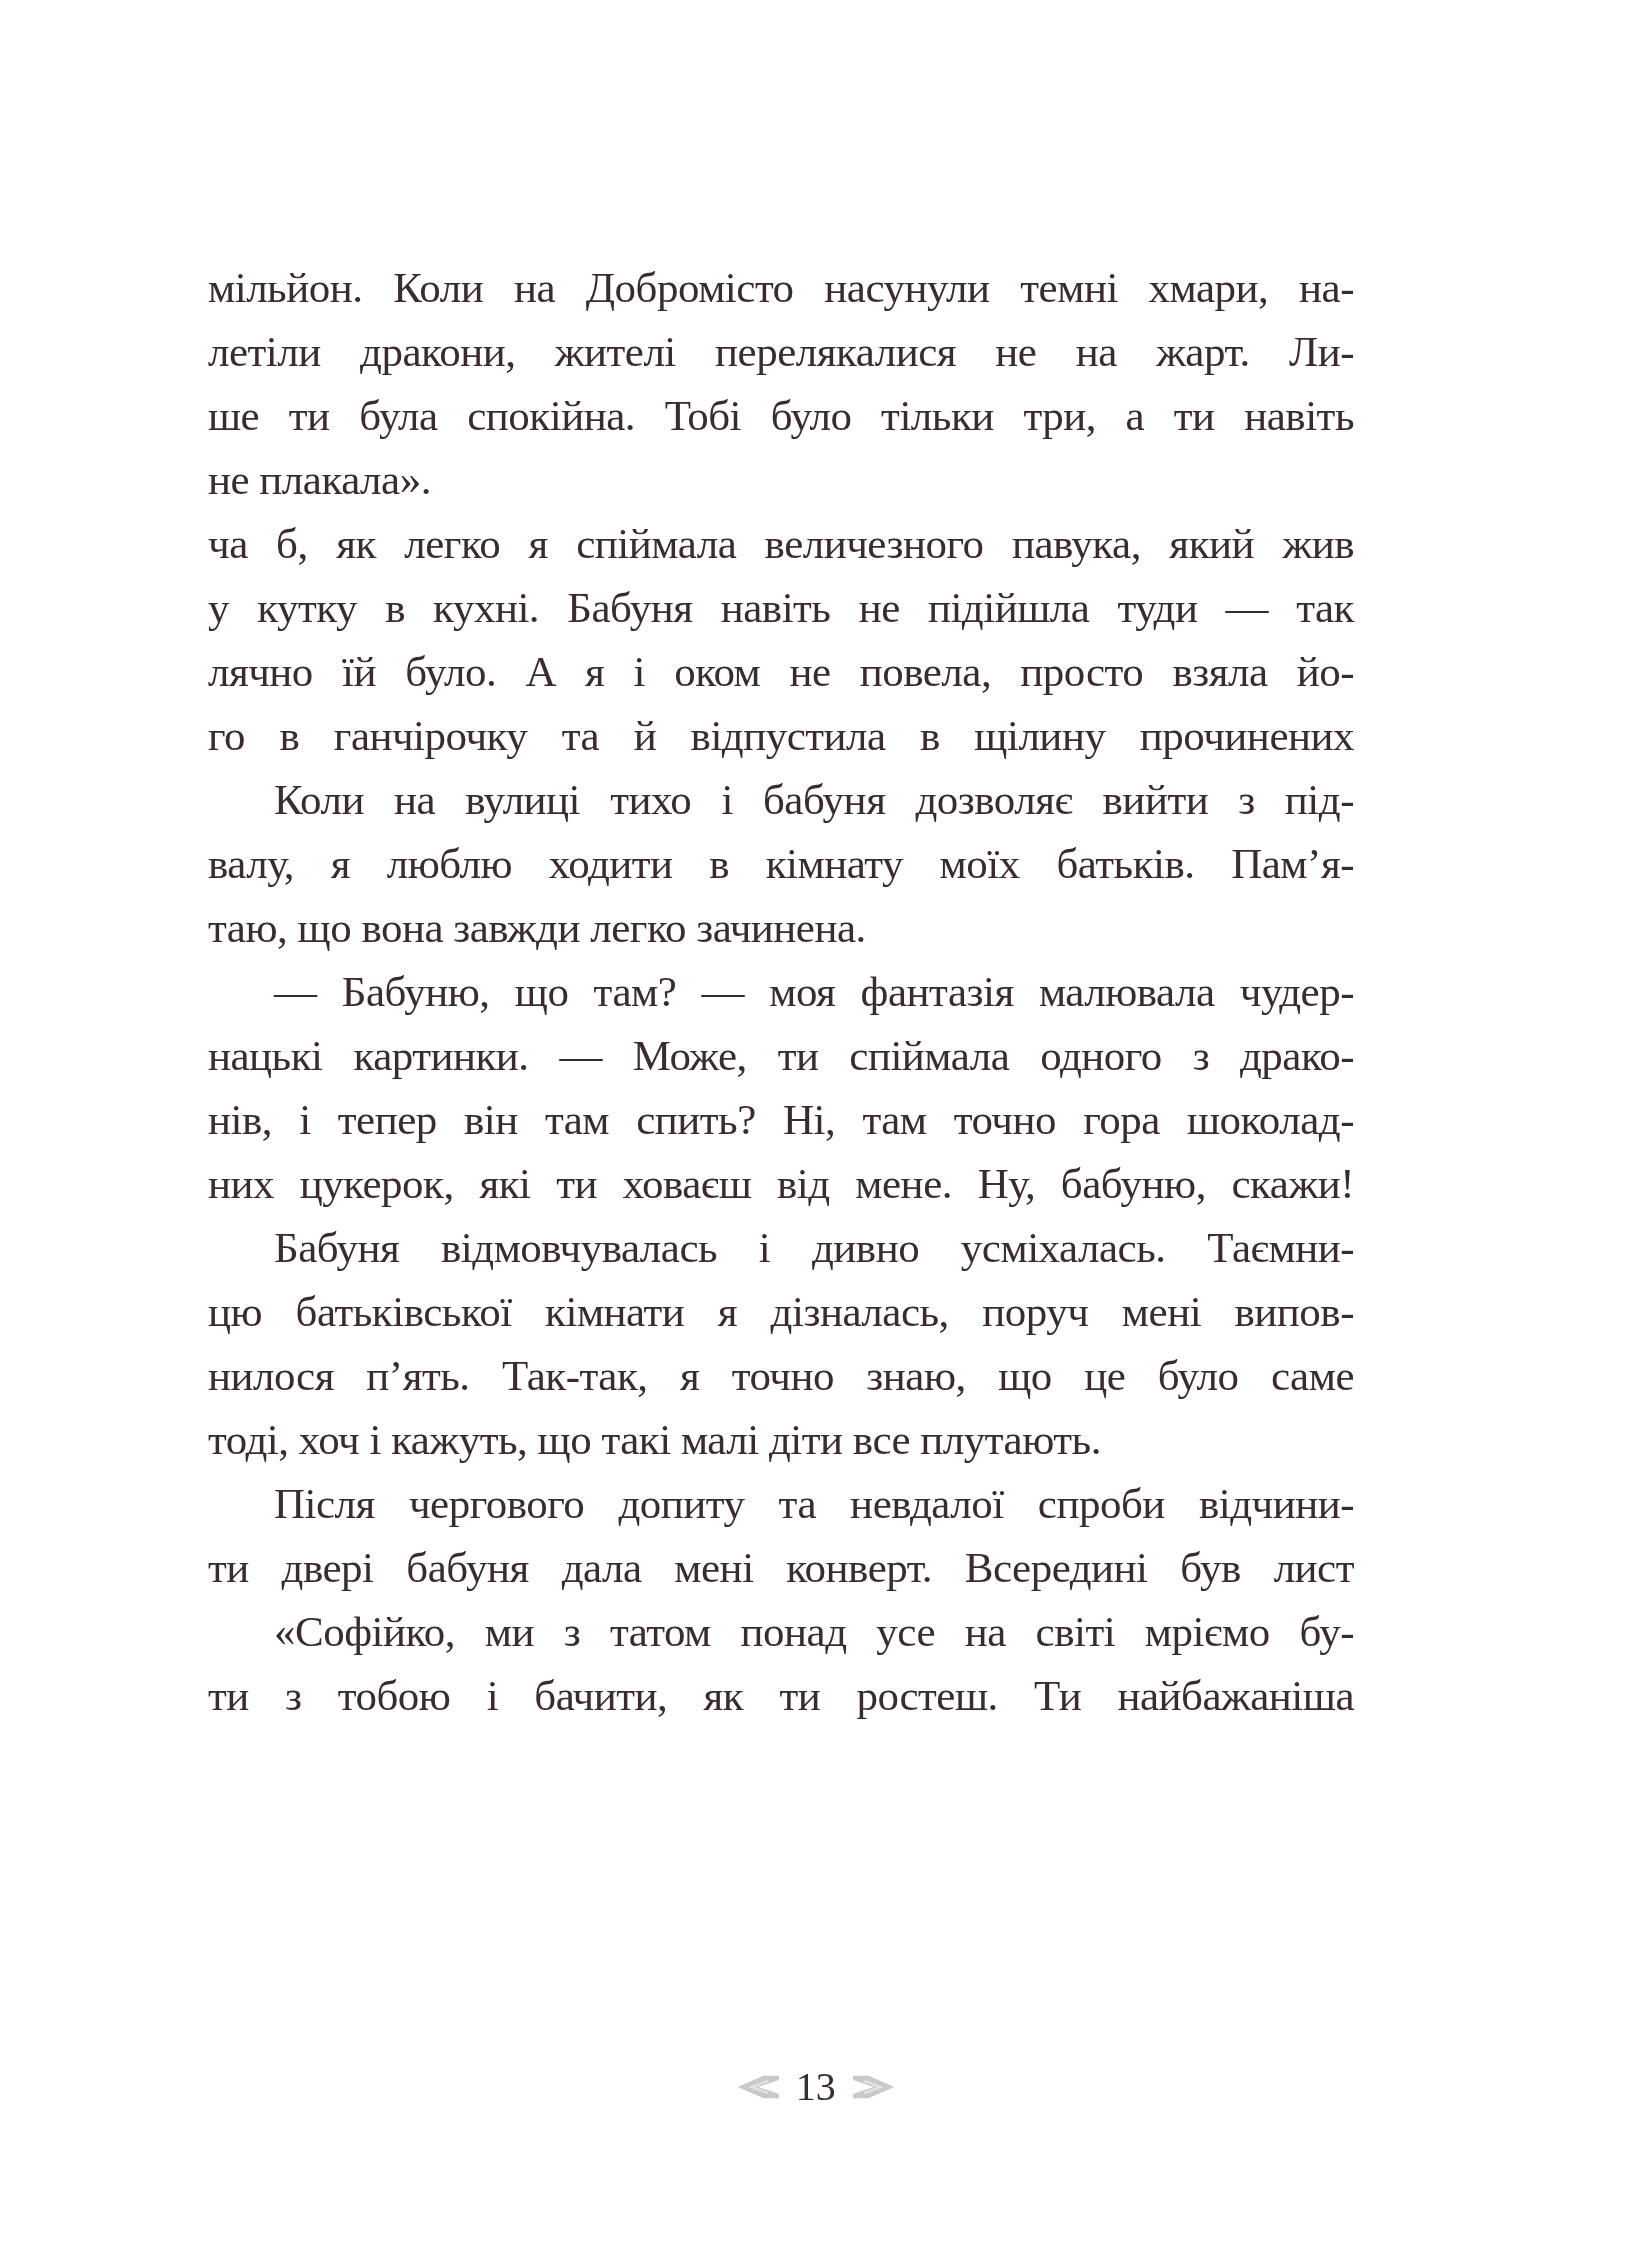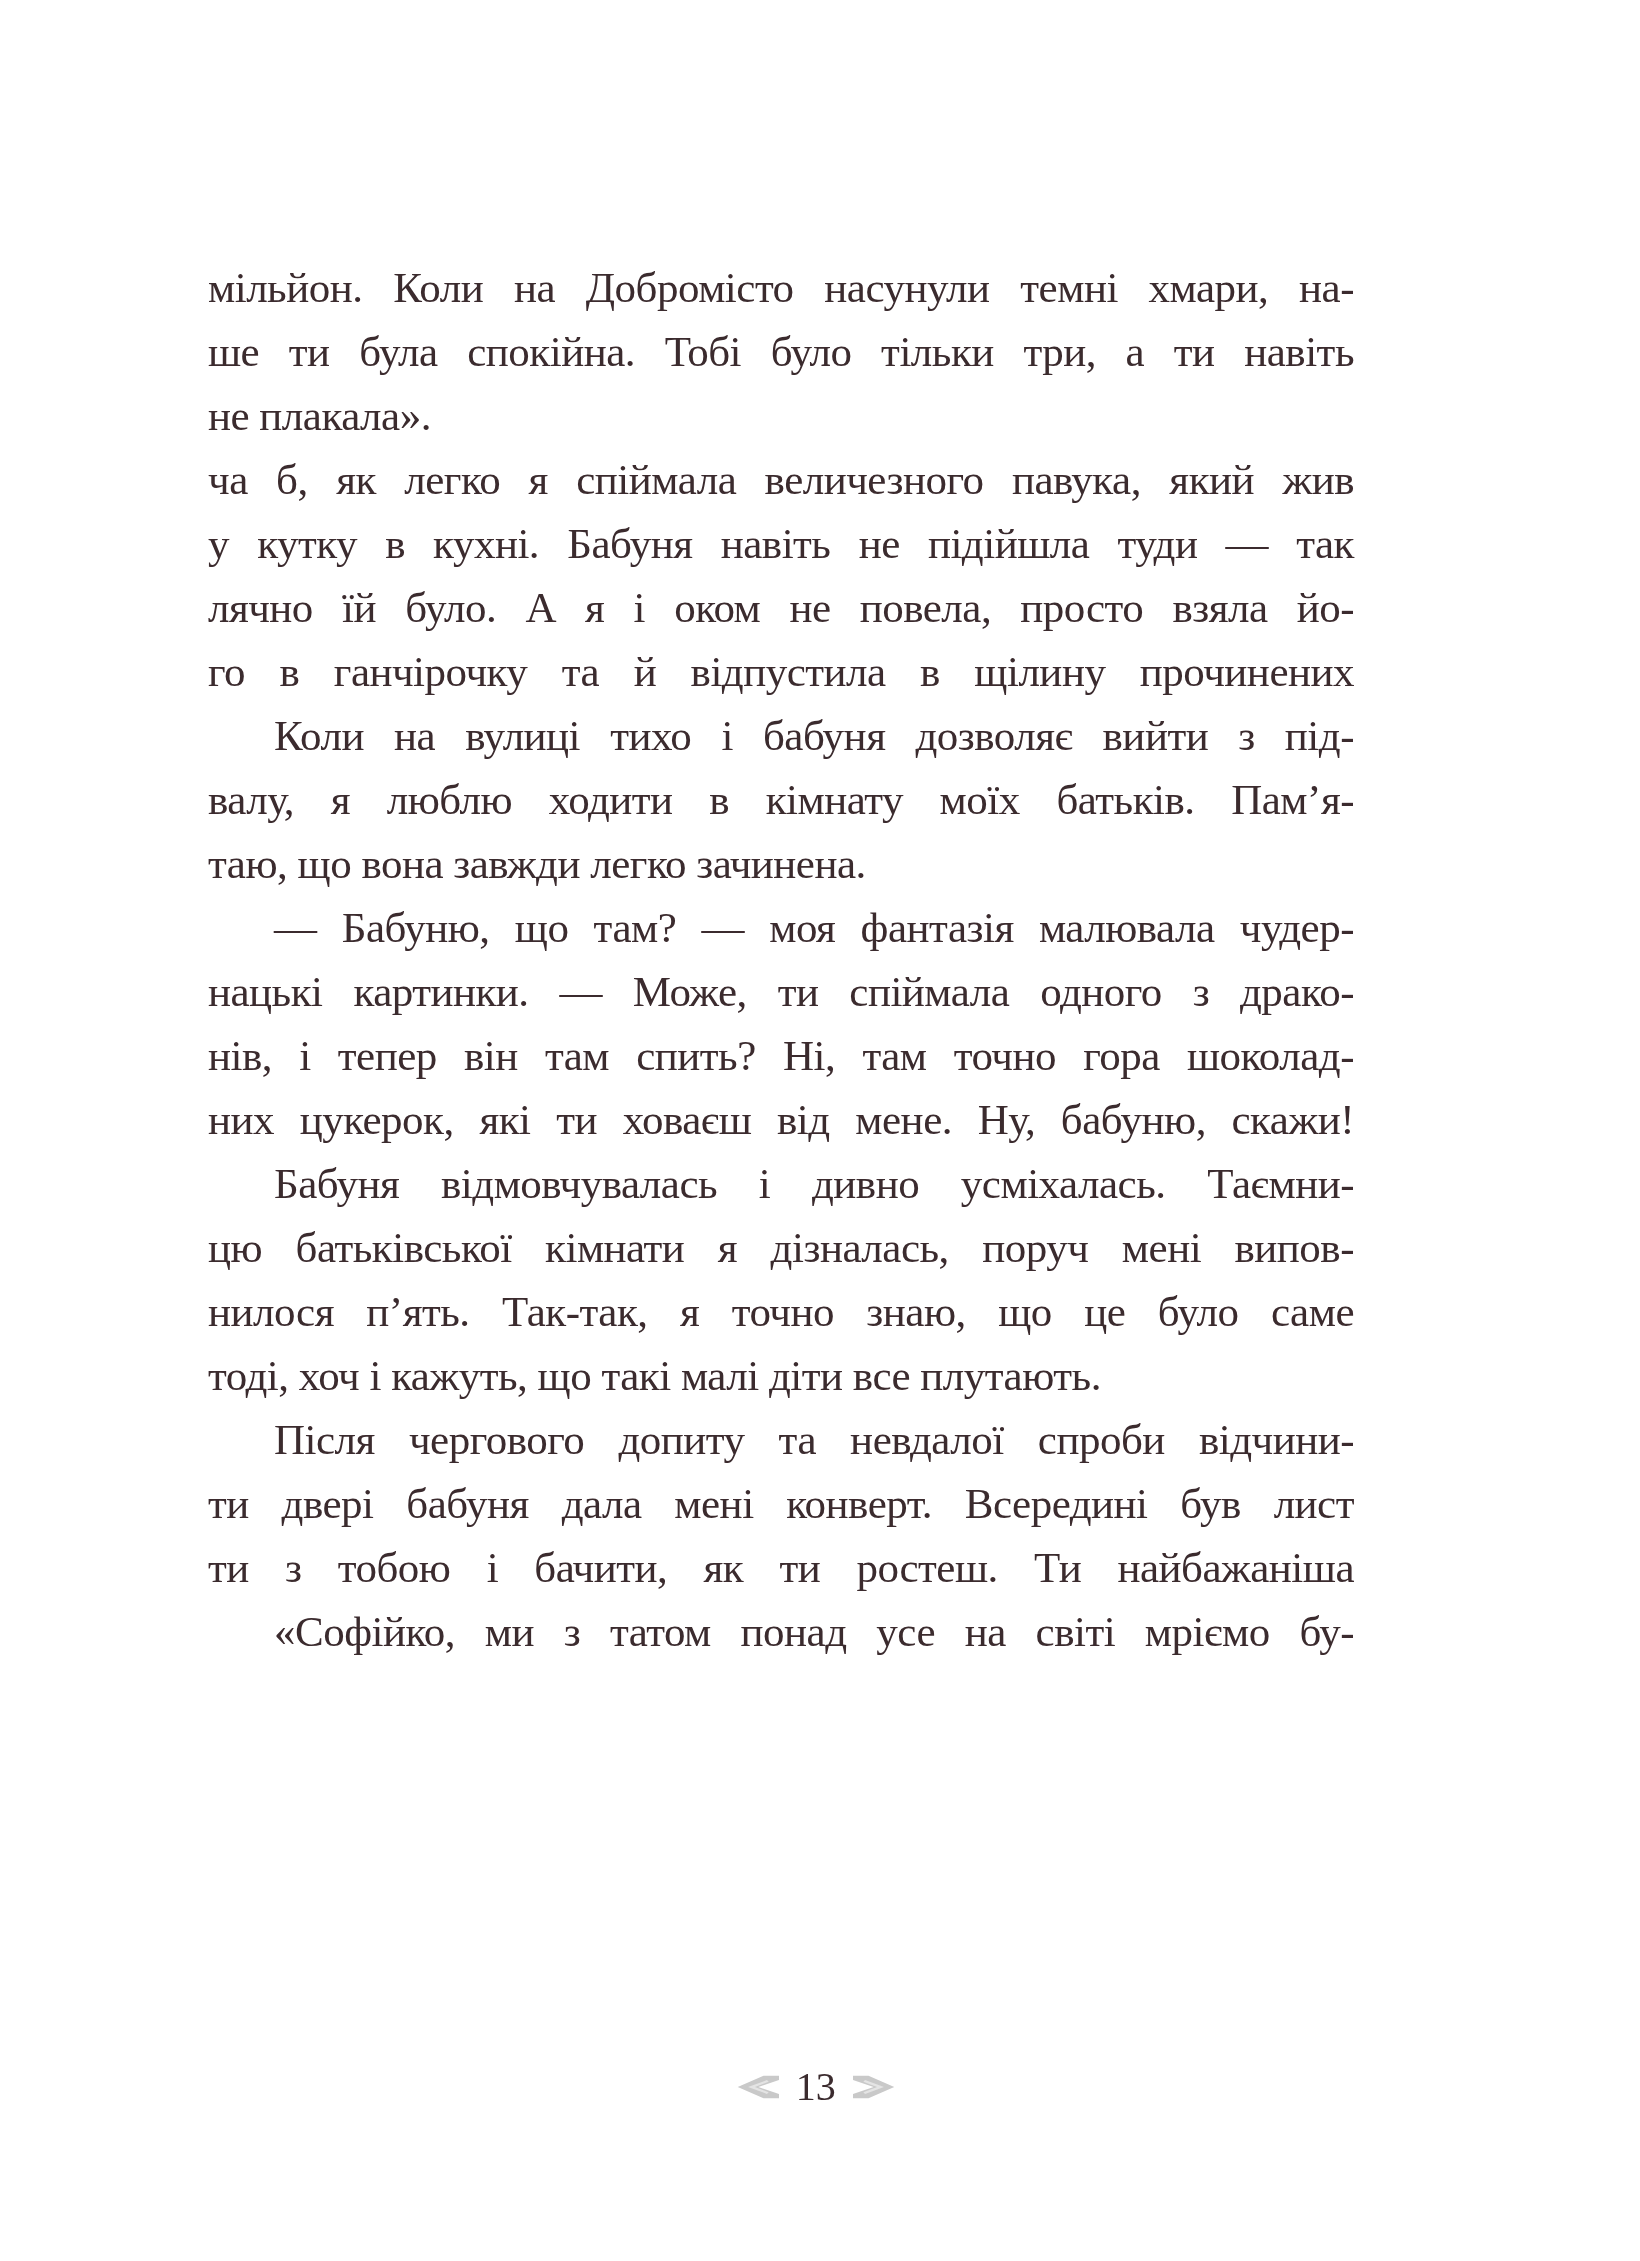--- a/index.html
+++ b/index.html
@@ -72,20 +72,21 @@
   </style>
 </head>
 <body>
 
 <div class="page">
 
   <div class="text-block">
 
     <div>
       <span class="line">мільйон. Коли на Добромісто насунули темні хмари, на-</span>
+      <span class="line">летіли дракони, жителі перелякалися не на жарт. Ли-</span>
       <span class="line">ше ти була спокійна. Тобі було тільки три, а ти навіть</span>
       <span class="line last">не плакала».</span>
     </div>
 
     <div>
       <span class="line">ча б, як легко я спіймала величезного павука, який жив</span>
       <span class="line">у кутку в кухні. Бабуня навіть не підійшла туди — так</span>
       <span class="line">лячно їй було. А я і оком не повела, просто взяла йо-</span>
       <span class="line">го в ганчірочку та й відпустила в щілину прочинених</span>
     </div>
@@ -109,22 +110,22 @@
       <span class="line">нилося п’ять. Так-так, я точно знаю, що це було саме</span>
       <span class="line last">тоді, хоч і кажуть, що такі малі діти все плутають.</span>
     </div>
 
     <div>
       <span class="line indent">Після чергового допиту та невдалої спроби відчини-</span>
       <span class="line">ти двері бабуня дала мені конверт. Всередині був лист</span>
     </div>
 
     <div>
+      <span class="line indent">«Софійко, ми з татом понад усе на світі мріємо бу-</span>
       <span class="line">ти з тобою і бачити, як ти ростеш. Ти найбажаніша</span>
-      <span class="line indent">«Софійко, ми з татом понад усе на світі мріємо бу-</span>
     </div>
 
   </div>
 
   <div class="footer">
     <svg class="chevron" viewBox="0 0 50 30" xmlns="http://www.w3.org/2000/svg">
       <polygon points="2,15 32,2 50,2 50,7 26,15 50,23 50,28 32,28" fill="#c9c9c9"></polygon>
       <polygon points="14,15 36,7 38,9 22,15 38,21 36,23" fill="#e4e4e4"></polygon>
     </svg>
     <span class="page-number">13</span>

